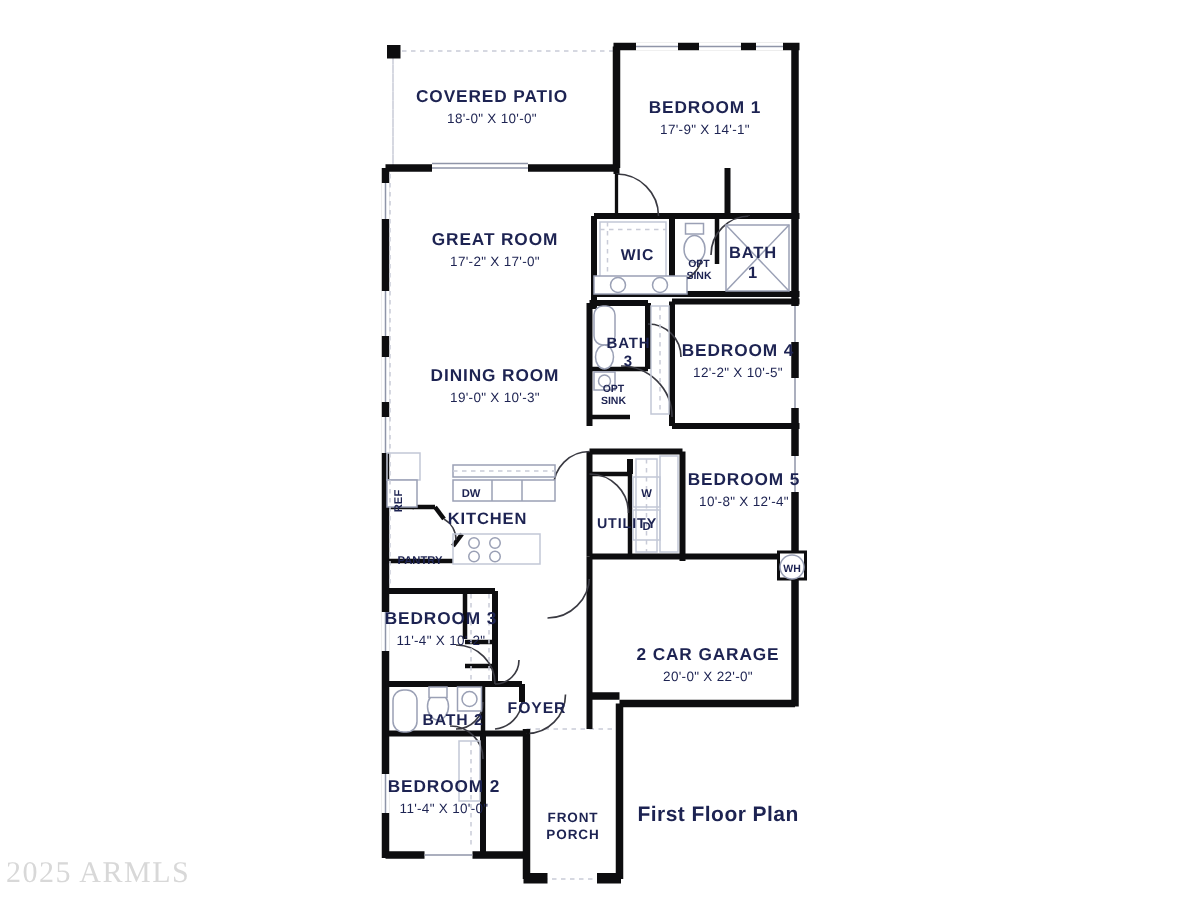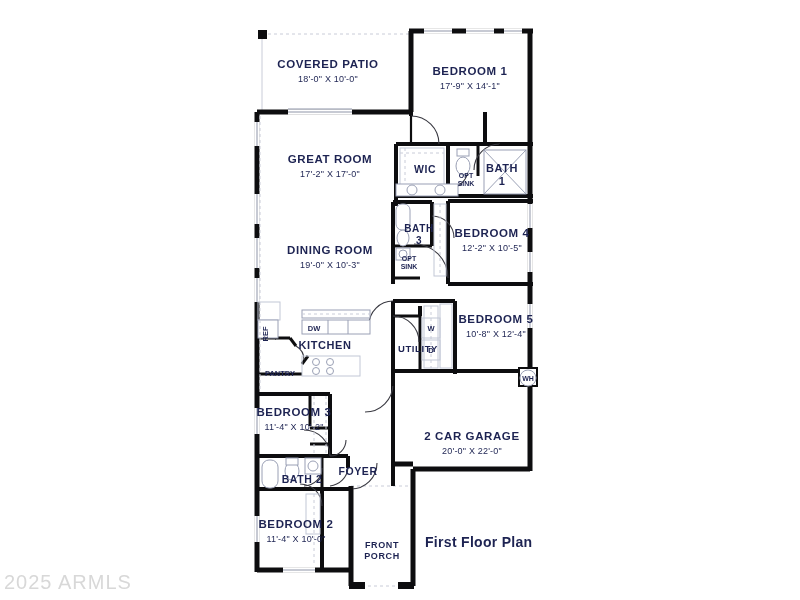--- a/index.html
+++ b/index.html
@@ -45,21 +45,21 @@
   .plan-title {
     font-family: "Liberation Sans", sans-serif;
     font-weight: bold;
     fill: #1d2352;
     letter-spacing: 0.3px;
   }
   .watermark {
     position: absolute;
     left: 4px;
     bottom: 22px;
-    font-family: Liberation Sans, sans-serif;
+    font-family: Liberation Serif, serif;
     font-size: 20px;
     color: #d8d8d8;
     letter-spacing: 1px;
     user-select: none;
   }
   .wall { stroke: #0d0d0f; stroke-linecap: butt; }
   .w-ext { stroke-width: 5; }
   .w-int { stroke-width: 4; }
   .w-thin { stroke-width: 3; }
   .fix { stroke: #9aa0b5; stroke-width: 1; fill: #ffffff; }

